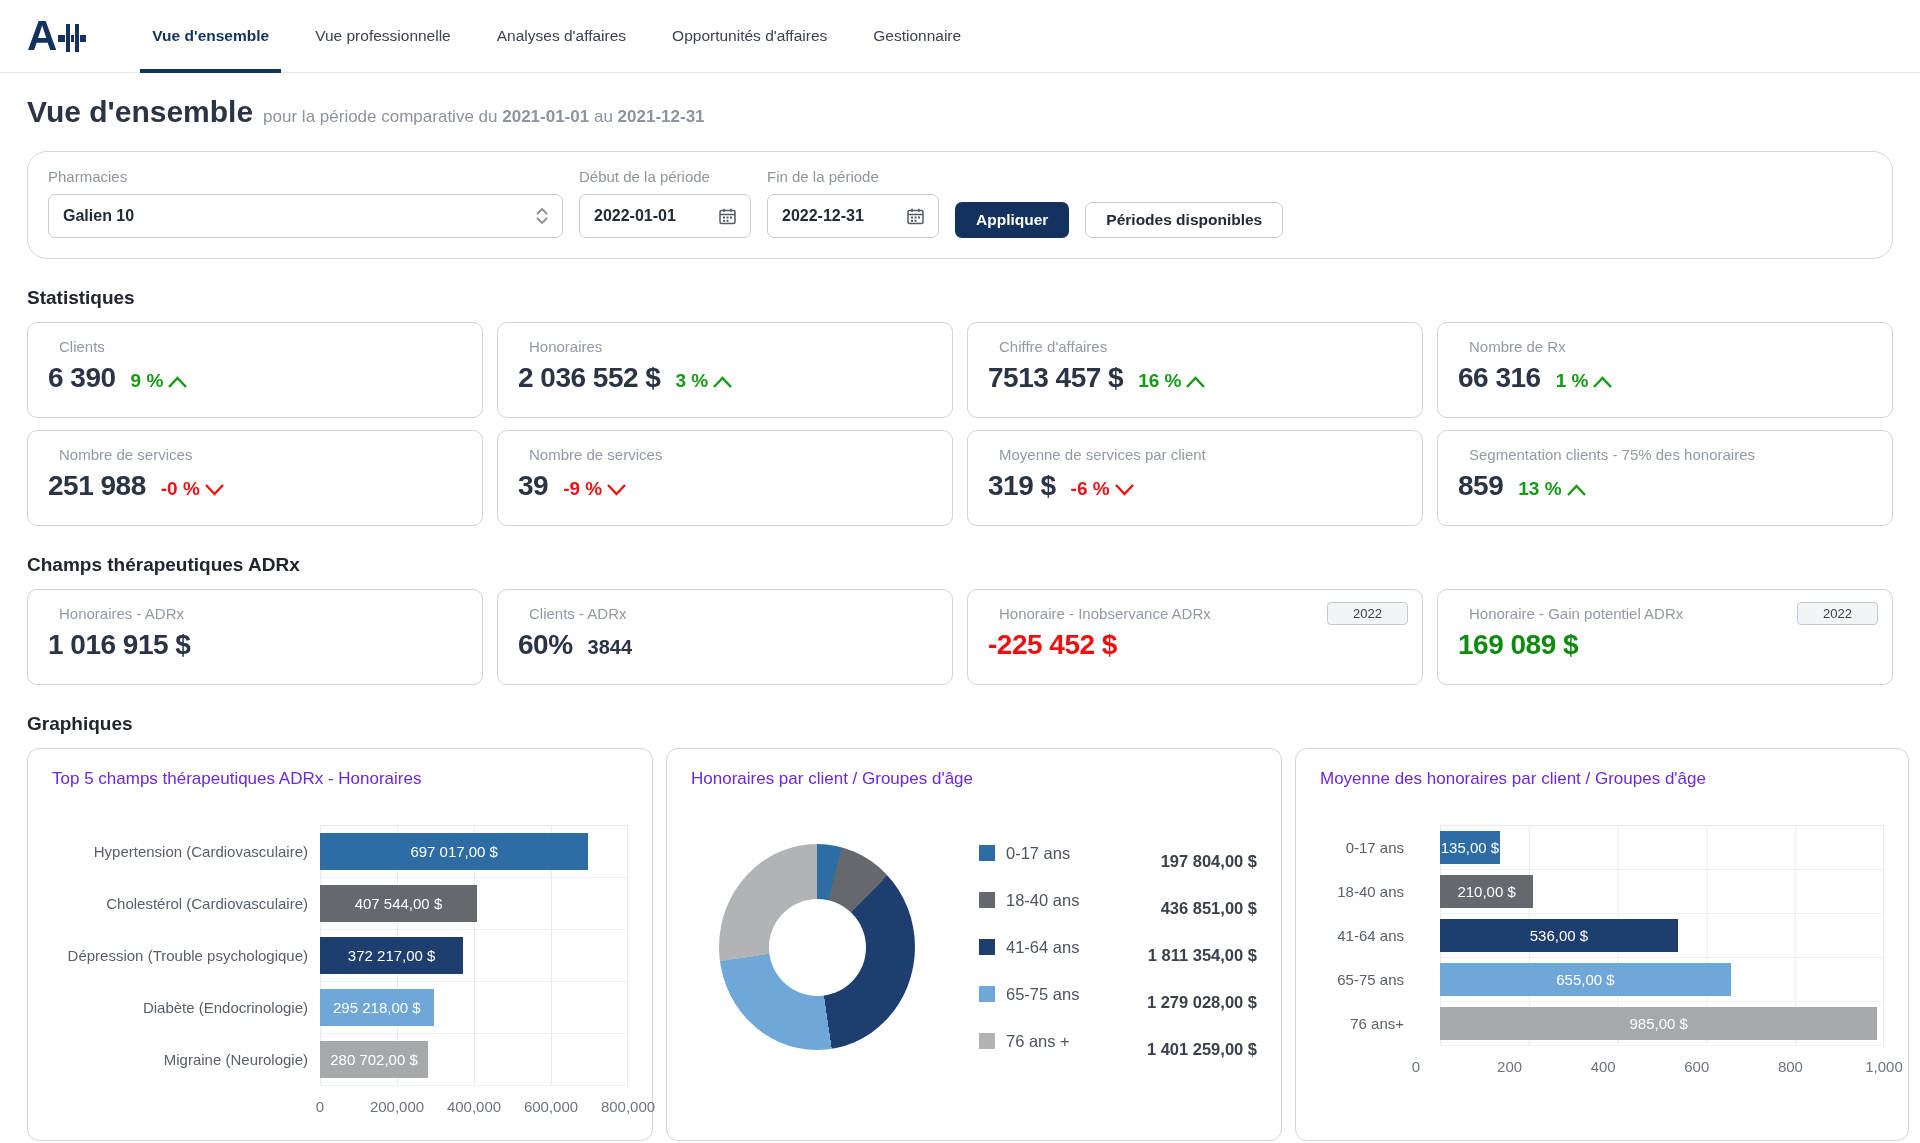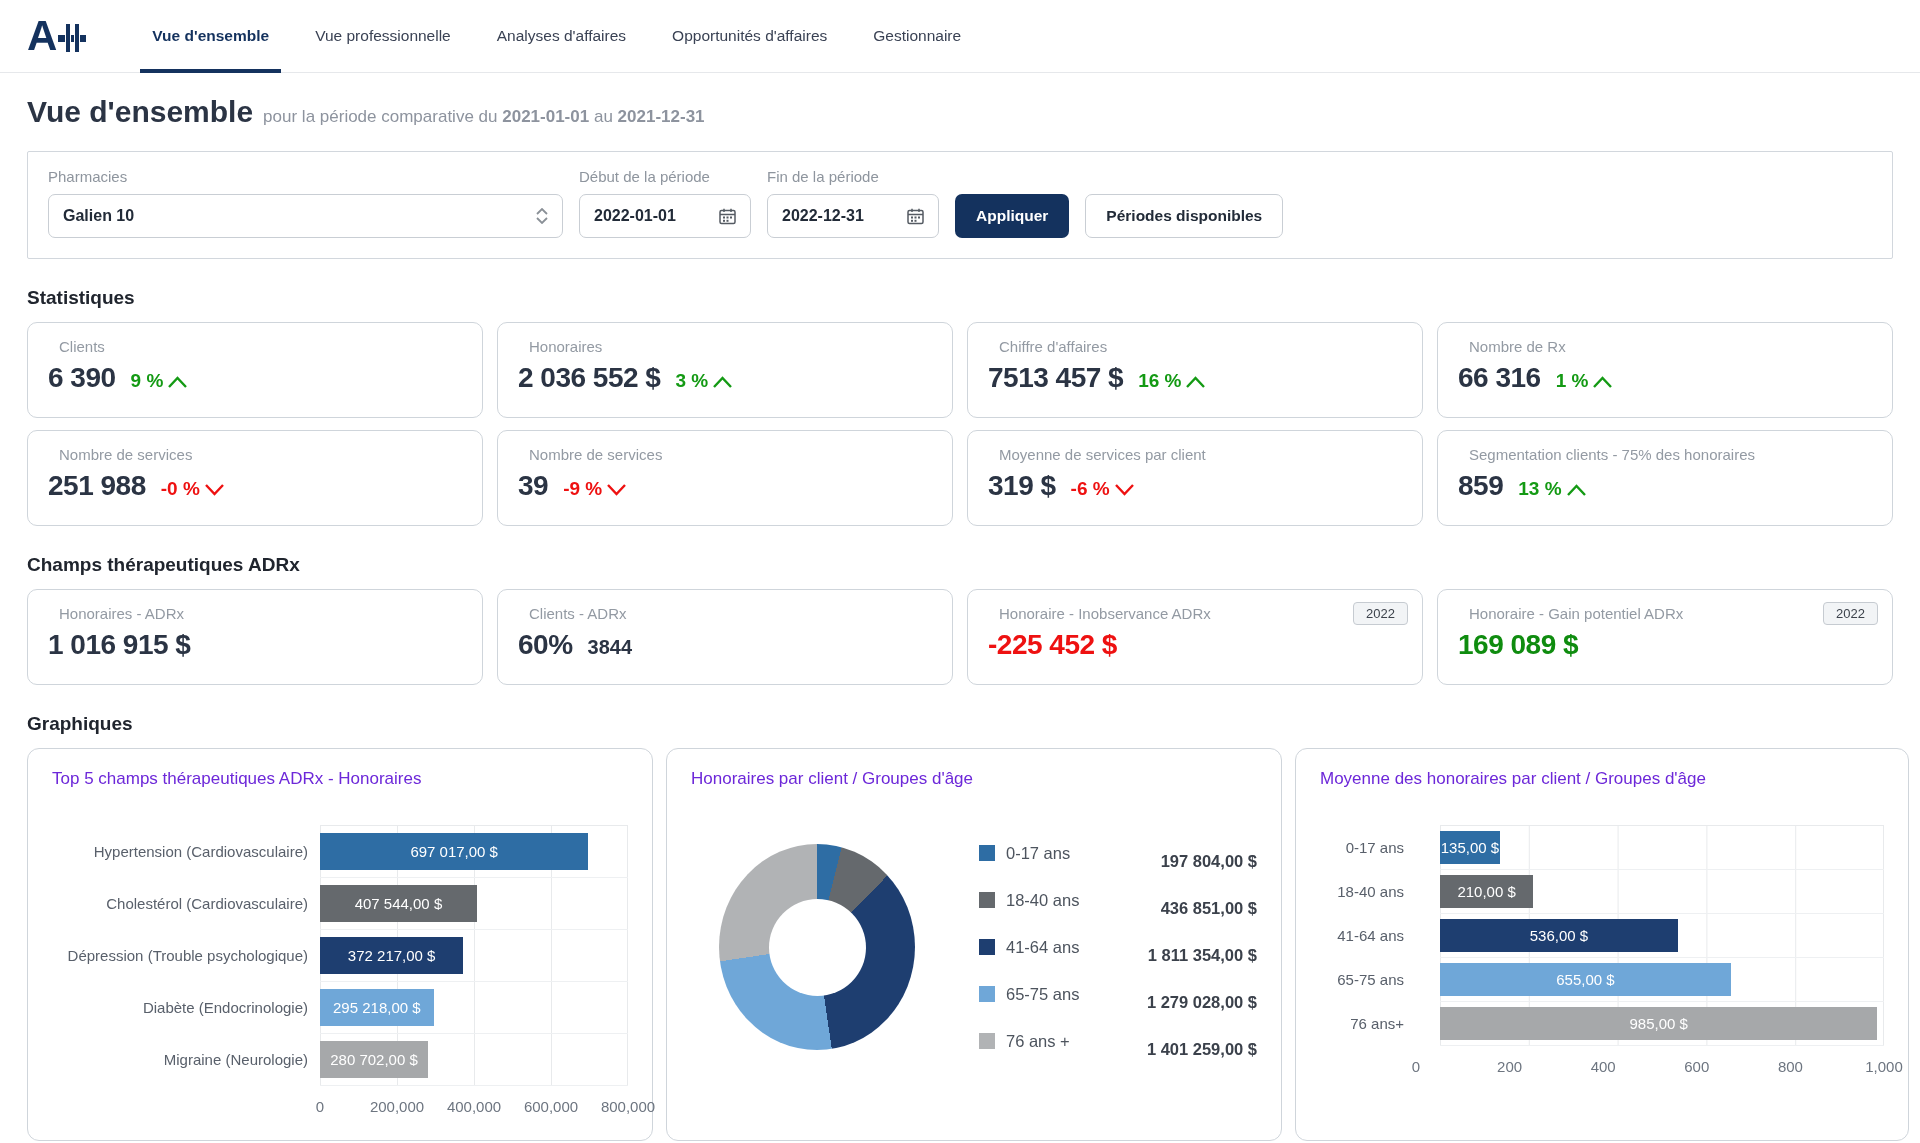--- a/index.html
+++ b/index.html
@@ -19,28 +19,28 @@
   .tab.active { color:#14325e; font-weight:bold; }
   .tab.active::after { content:""; position:absolute; left:6px; right:6px; bottom:-1px; height:4px; background:#14325e; }
 
   
   .page-head { padding:22px 27px 4px; display:flex; align-items:baseline; gap:10px; }
   .page-title { font-size:30px; font-weight:bold; color:#2b3444; }
   .page-sub { font-size:17px; color:#8d939e; }
   .page-sub b { color:#8d939e; }
 
   
-  .filter-card { margin:18px 27px 0; border:1px solid #d2d7dd; border-radius:2px; padding:16px 20px 20px; }
+  .filter-card { margin:18px 27px 0; border:1px solid #d2d7dd; border-radius:20px; padding:16px 20px 20px; }
   .filter-row { display:flex; gap:16px; align-items:flex-end; }
   .f-col { display:flex; flex-direction:column; }
   .f-label { font-size:15px; color:#8e959e; margin-bottom:9px; }
   .control { height:44px; border:1px solid #c9ced4; border-radius:7px; background:#fff; display:flex; align-items:center; font-size:16px; font-weight:bold; color:#222b38; padding:0 14px; }
   .select-box { width:515px; justify-content:space-between; cursor:pointer; }
   .date-box { width:172px; justify-content:space-between; cursor:pointer; }
-  .btn { height:44px; border-radius:7px; font-size:15.5px; font-weight:bold; display:flex; align-items:center; padding:0 20px; cursor:pointer; border:1px solid transparent; }
+  .btn { height:36px; border-radius:7px; font-size:15.5px; font-weight:bold; display:flex; align-items:center; padding:0 20px; cursor:pointer; border:1px solid transparent; }
   .btn-primary { background:#14325e; color:#ffffff; }
   .btn-secondary { background:#ffffff; color:#222b38; border-color:#c9ced4; }
   .updown { display:flex; flex-direction:column; gap:2px; margin-left:12px; }
 
   
   .section-title { font-size:19px; color:#20252e; padding:0 27px; margin-top:28px; margin-bottom:13px; }
 
   
   .cards-grid { display:grid; grid-template-columns:repeat(4,1fr); gap:14px; padding:0 27px; }
   .cards-grid + .cards-grid { margin-top:12px; }
@@ -48,21 +48,21 @@
   .card-label { font-size:15px; color:#939aa3; margin-bottom:7px;margin-left:11px; }
   .card-valrow { display:flex; align-items:baseline; gap:15px; }
   .card-value { font-size:28px; font-weight:bold; color:#2b3444; letter-spacing:-0.5px; }
   .delta { font-size:19px; font-weight:bold; display:inline-flex; align-items:center; gap:4px; }
   .delta.up { color:#149a14; }
   .delta.down { color:#ee1111; }
   .delta svg { position:relative; top:1px; }
   .value-red { color:#ee1111; }
   .value-green { color:#0f8c0f; }
   .value-sub { font-size:20px; font-weight:bold; color:#2b3444; }
-  .badge { position:absolute; top:12px; right:14px; font-size:13px; color:#3c424b; background:#f2f4f6; border:1px solid #c6cbd1; border-radius:4px; padding:3px 12px; }
+  .badge { position:absolute; top:12px; right:14px; font-size:13px; color:#3c424b; background:#f2f4f6; border:1px solid #c6cbd1; border-radius:4px; padding:3px 25px; }
 
   
   .charts-row { display:grid; grid-template-columns:626px 616px 614px; gap:13px; padding:0 27px 18px; }
   .chart-card { border:1px solid #cfd5db; border-radius:12px; background:#fff; padding:20px 24px; }
   .chart-title { font-size:17px; color:#6d28d9; margin-bottom:10px; }
 
   .chart-body { display:flex; margin-top:36px; }
   .cat-col { display:flex; flex-direction:column; }
   .cat-label { display:flex; align-items:center; justify-content:flex-end; padding-right:12px; font-size:15px; color:#59606b; }
   .plot { flex:1; position:relative; border-top:1px solid #e8eaec; }

